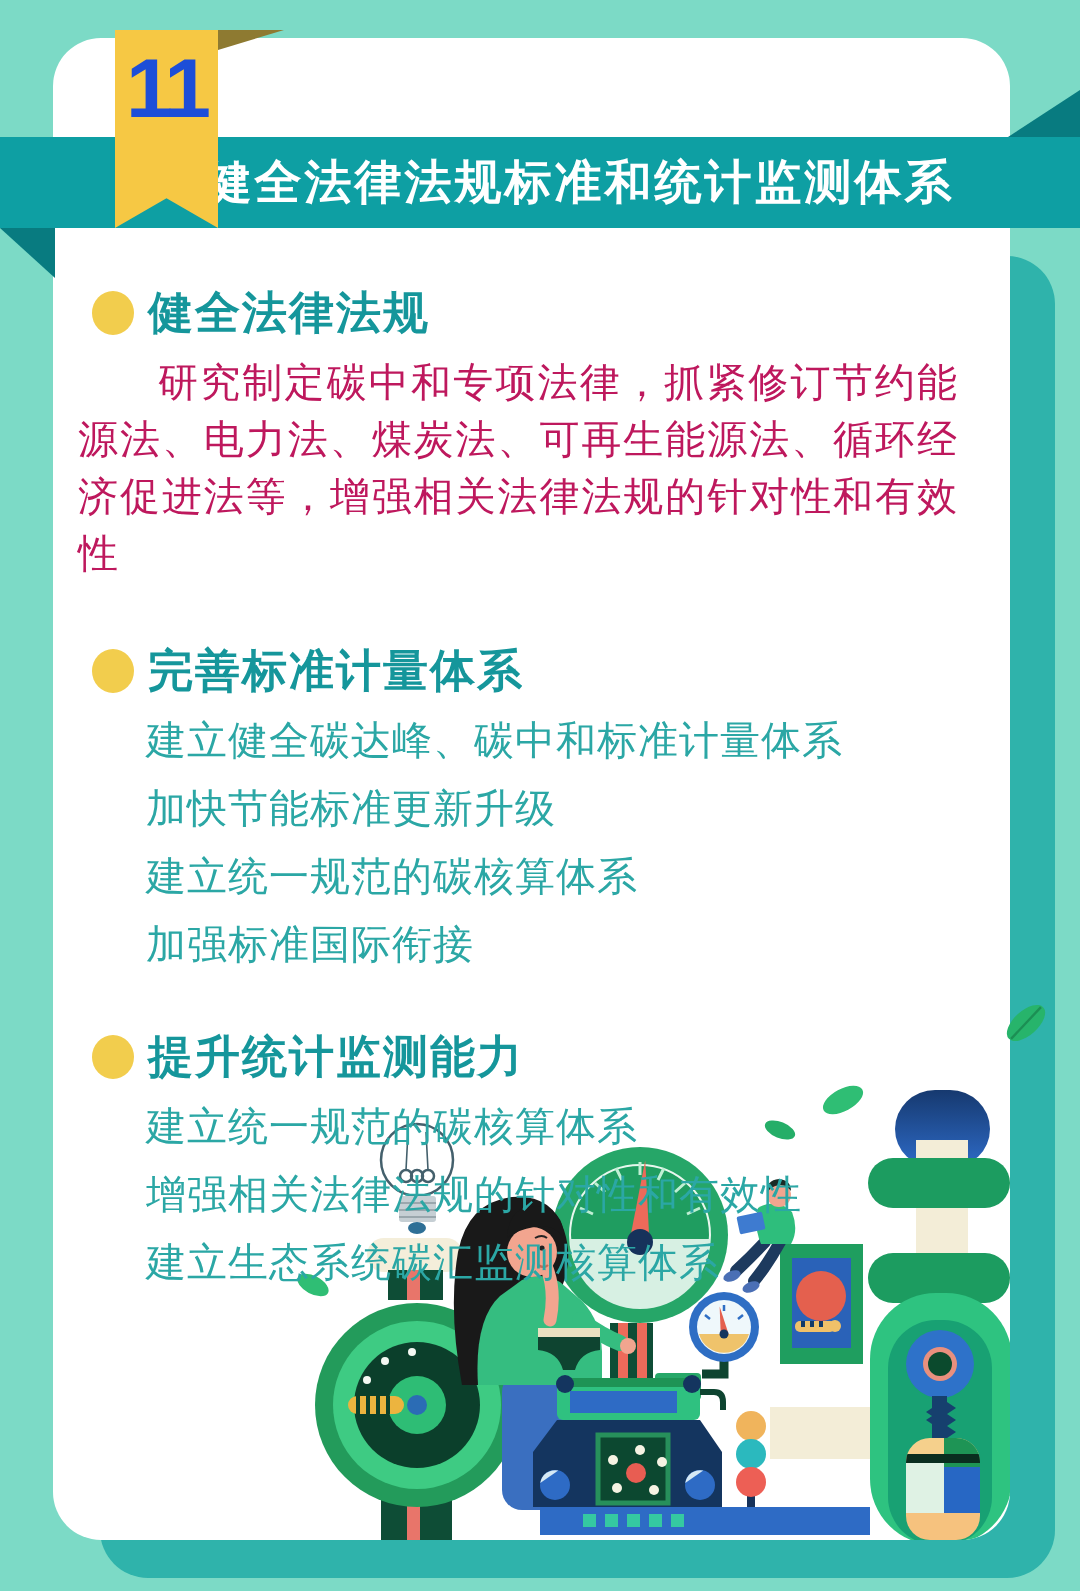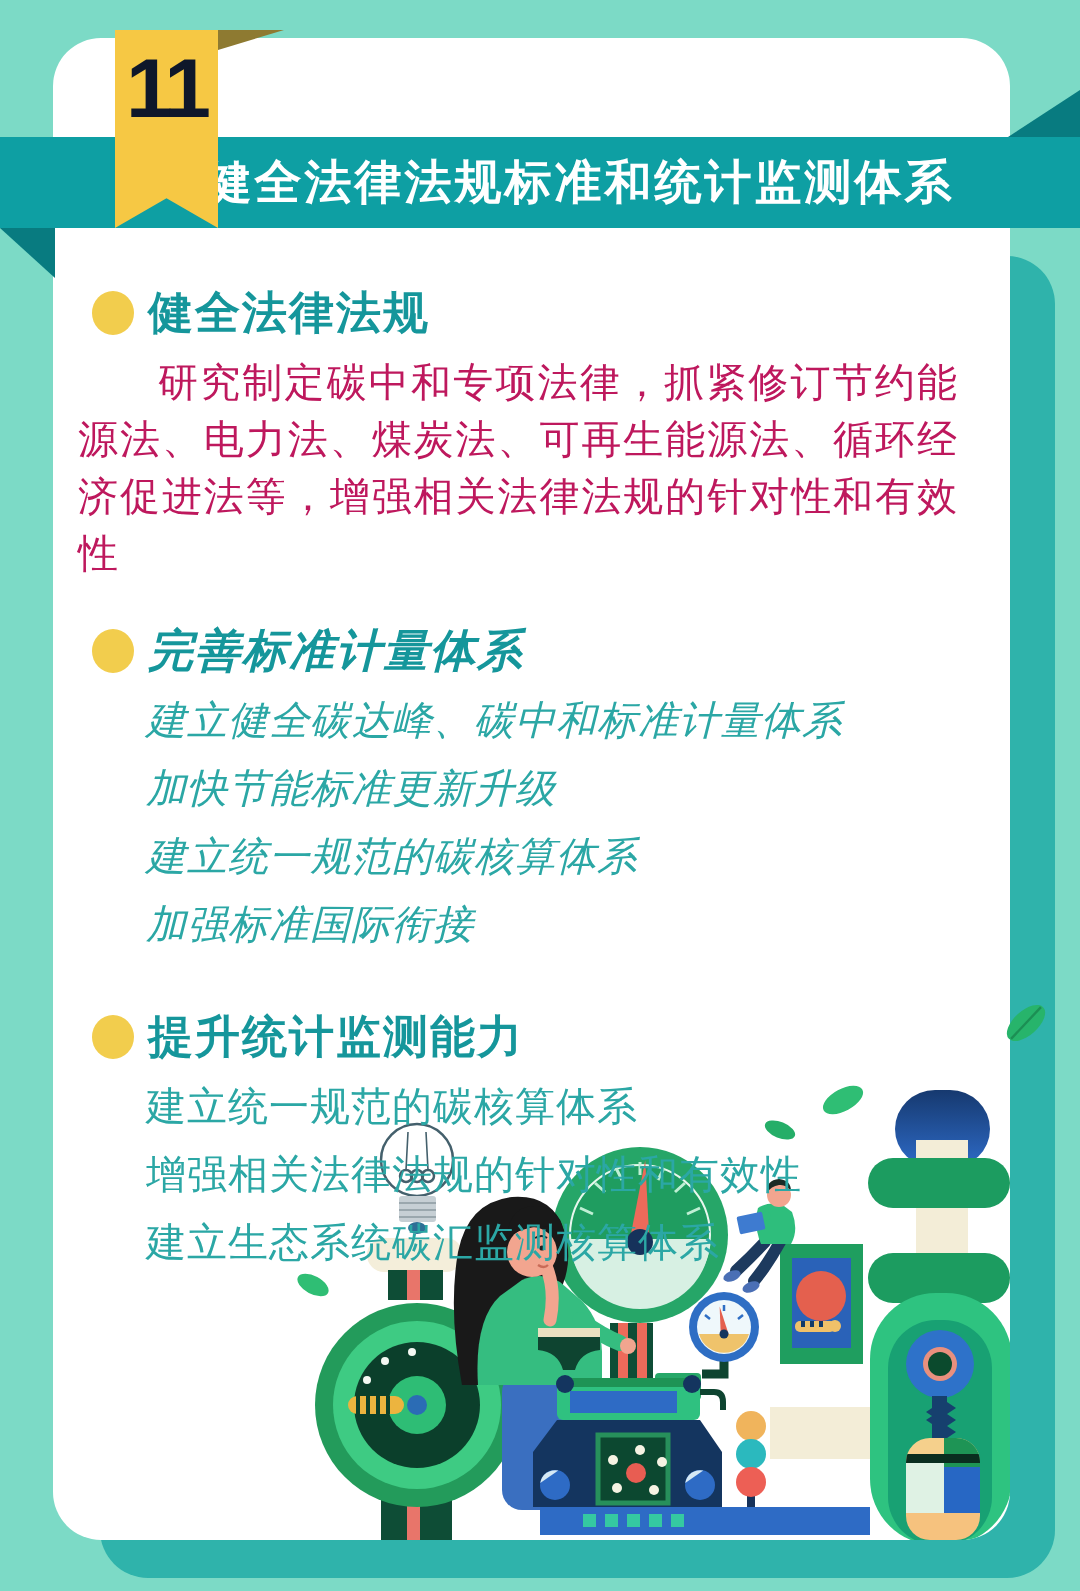--- a/index.html
+++ b/index.html
@@ -34,39 +34,39 @@
   }
   .band-fold-left{
     position:absolute;left:0;top:228px;width:55px;height:50px;
     background:#087B80;clip-path:polygon(0 0,100% 0,100% 100%);z-index:3;
   }
 
   .ribbon{
     position:absolute;left:115px;top:30px;width:103px;height:198px;
     background:#F6C844;z-index:5;
     clip-path:polygon(0 0,100% 0,100% 100%,50% 85%,0 100%);
-    text-align:center;color:#0f172a;font-size:84px;font-weight:bold;
+    text-align:center;color:#1d4ed8;font-size:84px;font-weight:bold;
     line-height:1;padding-top:16px;box-sizing:border-box;letter-spacing:-4px;
   }
   .ribbon-fold{
     position:absolute;left:218px;top:30px;width:66px;height:20px;
     background:#8E7A31;clip-path:polygon(0 0,100% 0,0 100%);z-index:4;
   }
 
   .content{position:absolute;left:78px;top:288px;width:880px;z-index:4;}
   .sec-head{display:flex;align-items:center;margin-left:14px;height:50px;}
   .bullet{width:42px;height:44px;border-radius:50%;background:#F2CD4D;flex:none;margin-right:14px;}
   .sec-title{font-size:45px;color:#15969B;font-weight:bold;margin:0;letter-spacing:2px;white-space:nowrap;}
   .para{
     margin:16px 0 0 0;font-size:40px;line-height:57px;color:#be185d;
     text-indent:2em;letter-spacing:1px;text-align:justify;
   }
   .items{margin:10px 0 0 68px;}
   .item{font-size:40px;line-height:68px;color:#2BA7A5;letter-spacing:1px;white-space:nowrap;}
-  .sec2{margin-top:44px;font-style:italic;}
+  .sec2{margin-top:64px;}
   .sec3{margin-top:54px;}
 
   .illustration{position:absolute;left:197px;top:952px;width:760px;height:555px;}
   .corner-leaf{position:absolute;left:998px;top:994px;width:56px;height:58px;z-index:6;}
 </style>
 </head>
 <body>
 
 <div class="stage">
 

